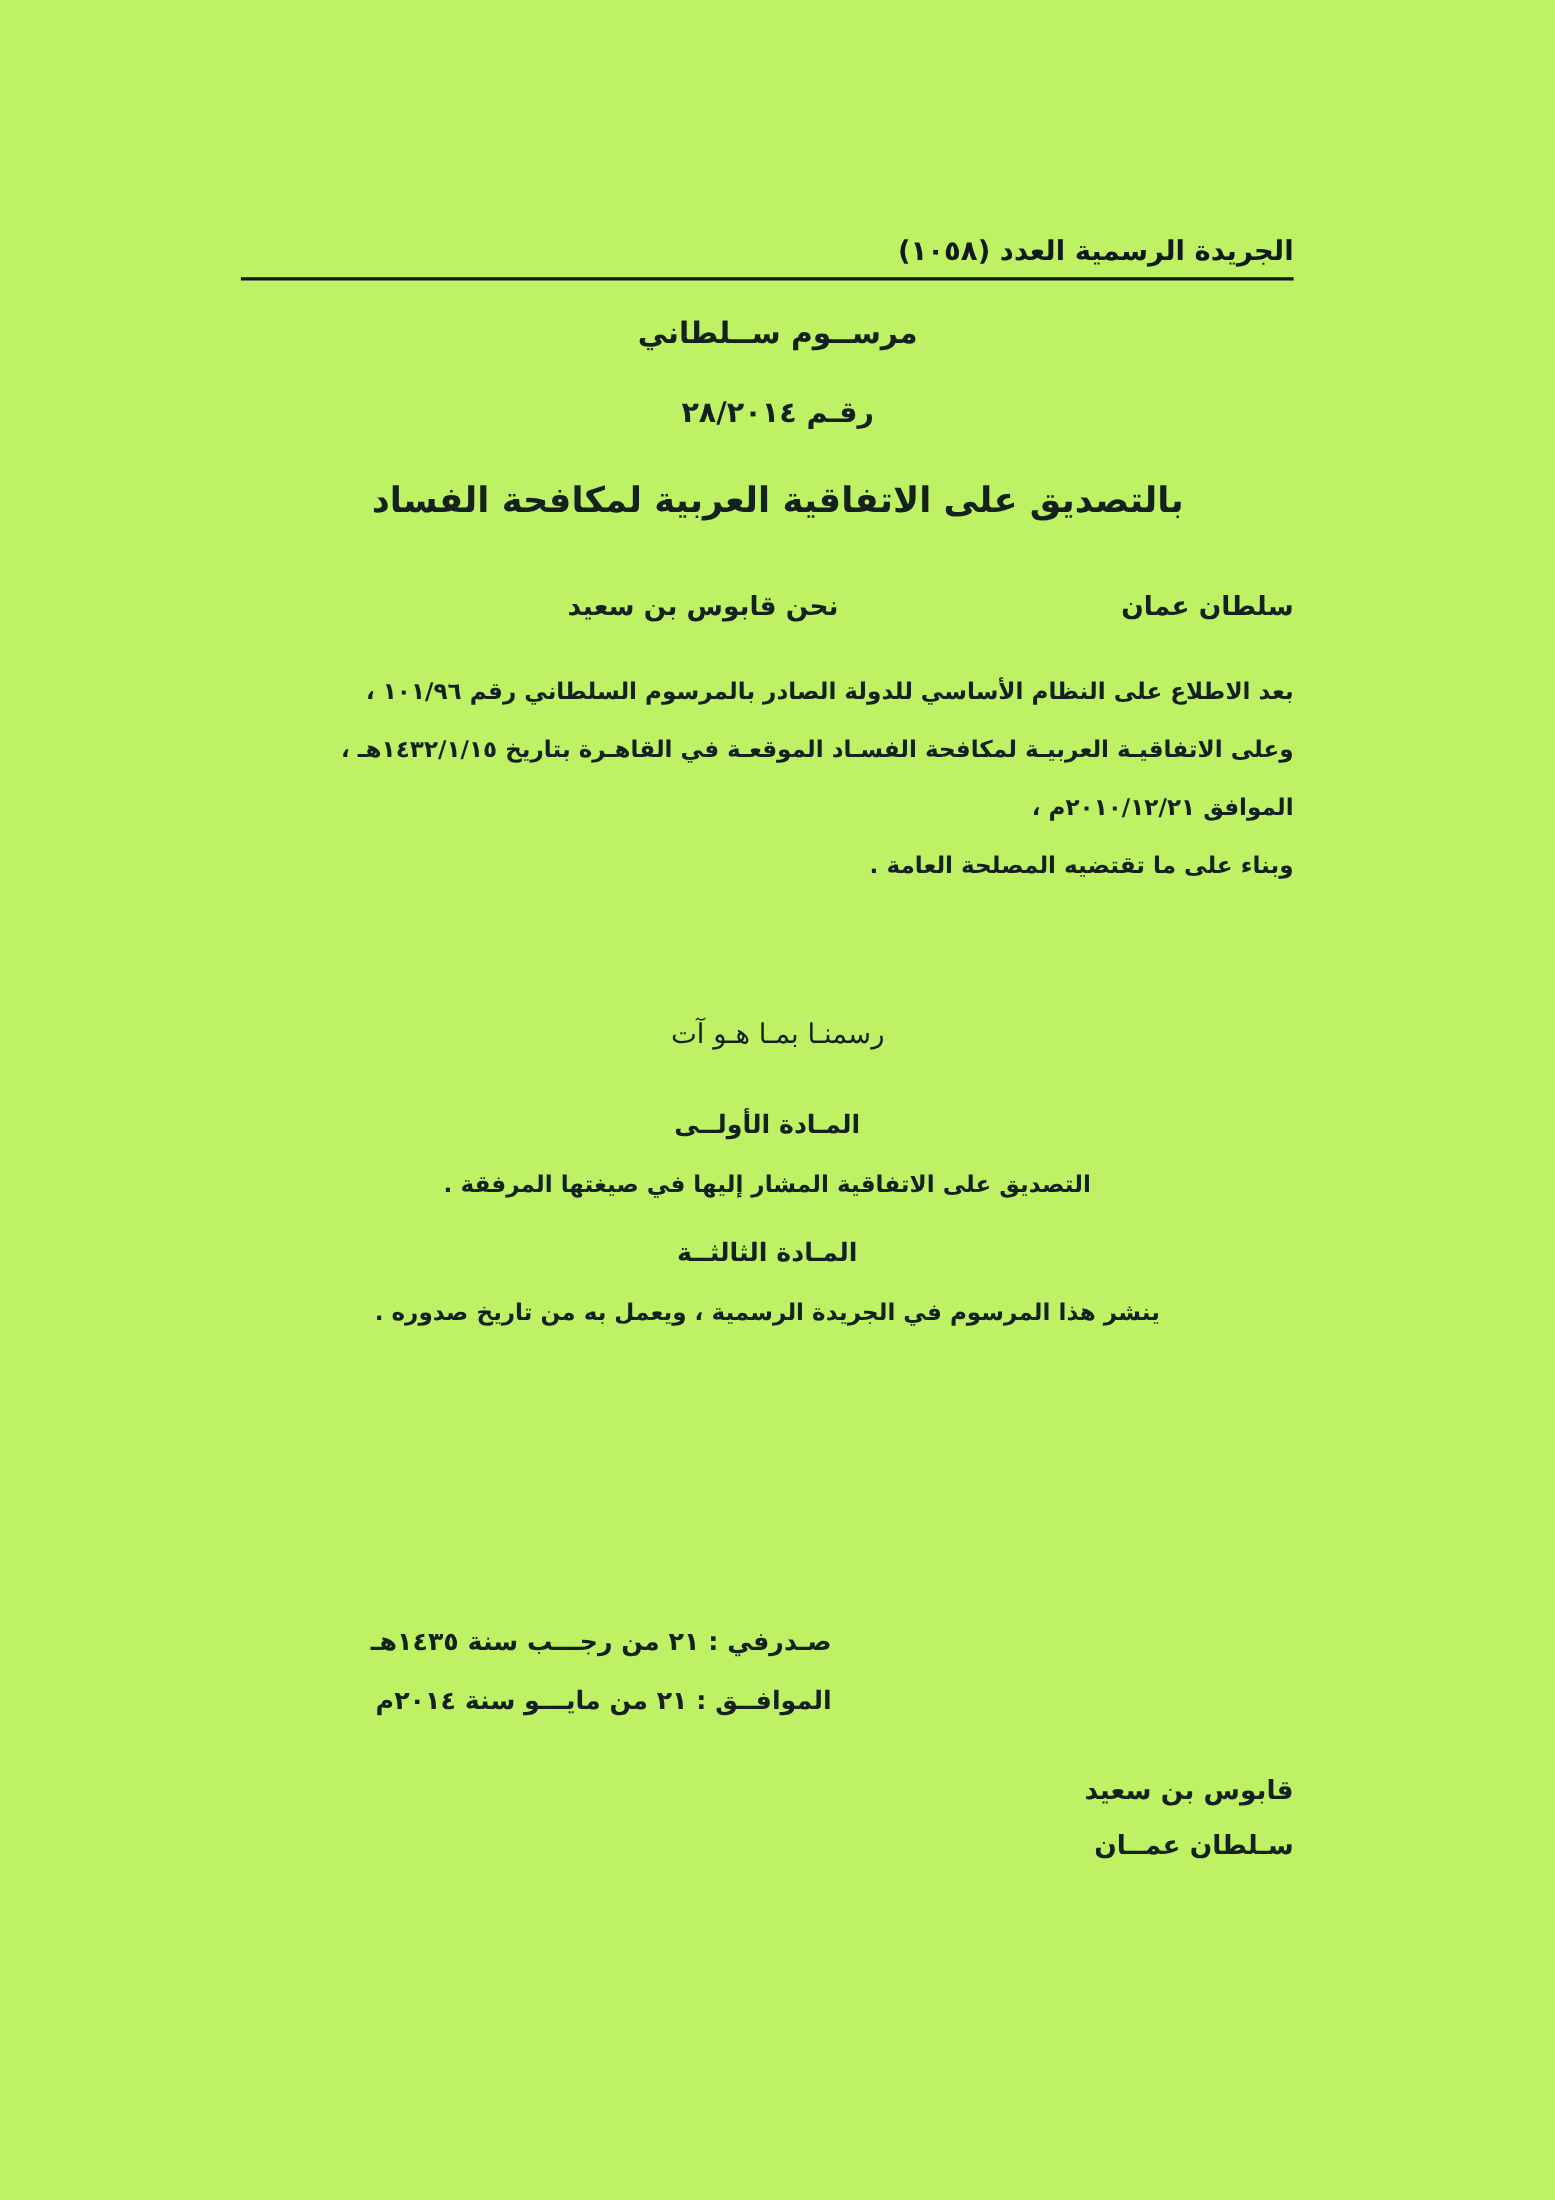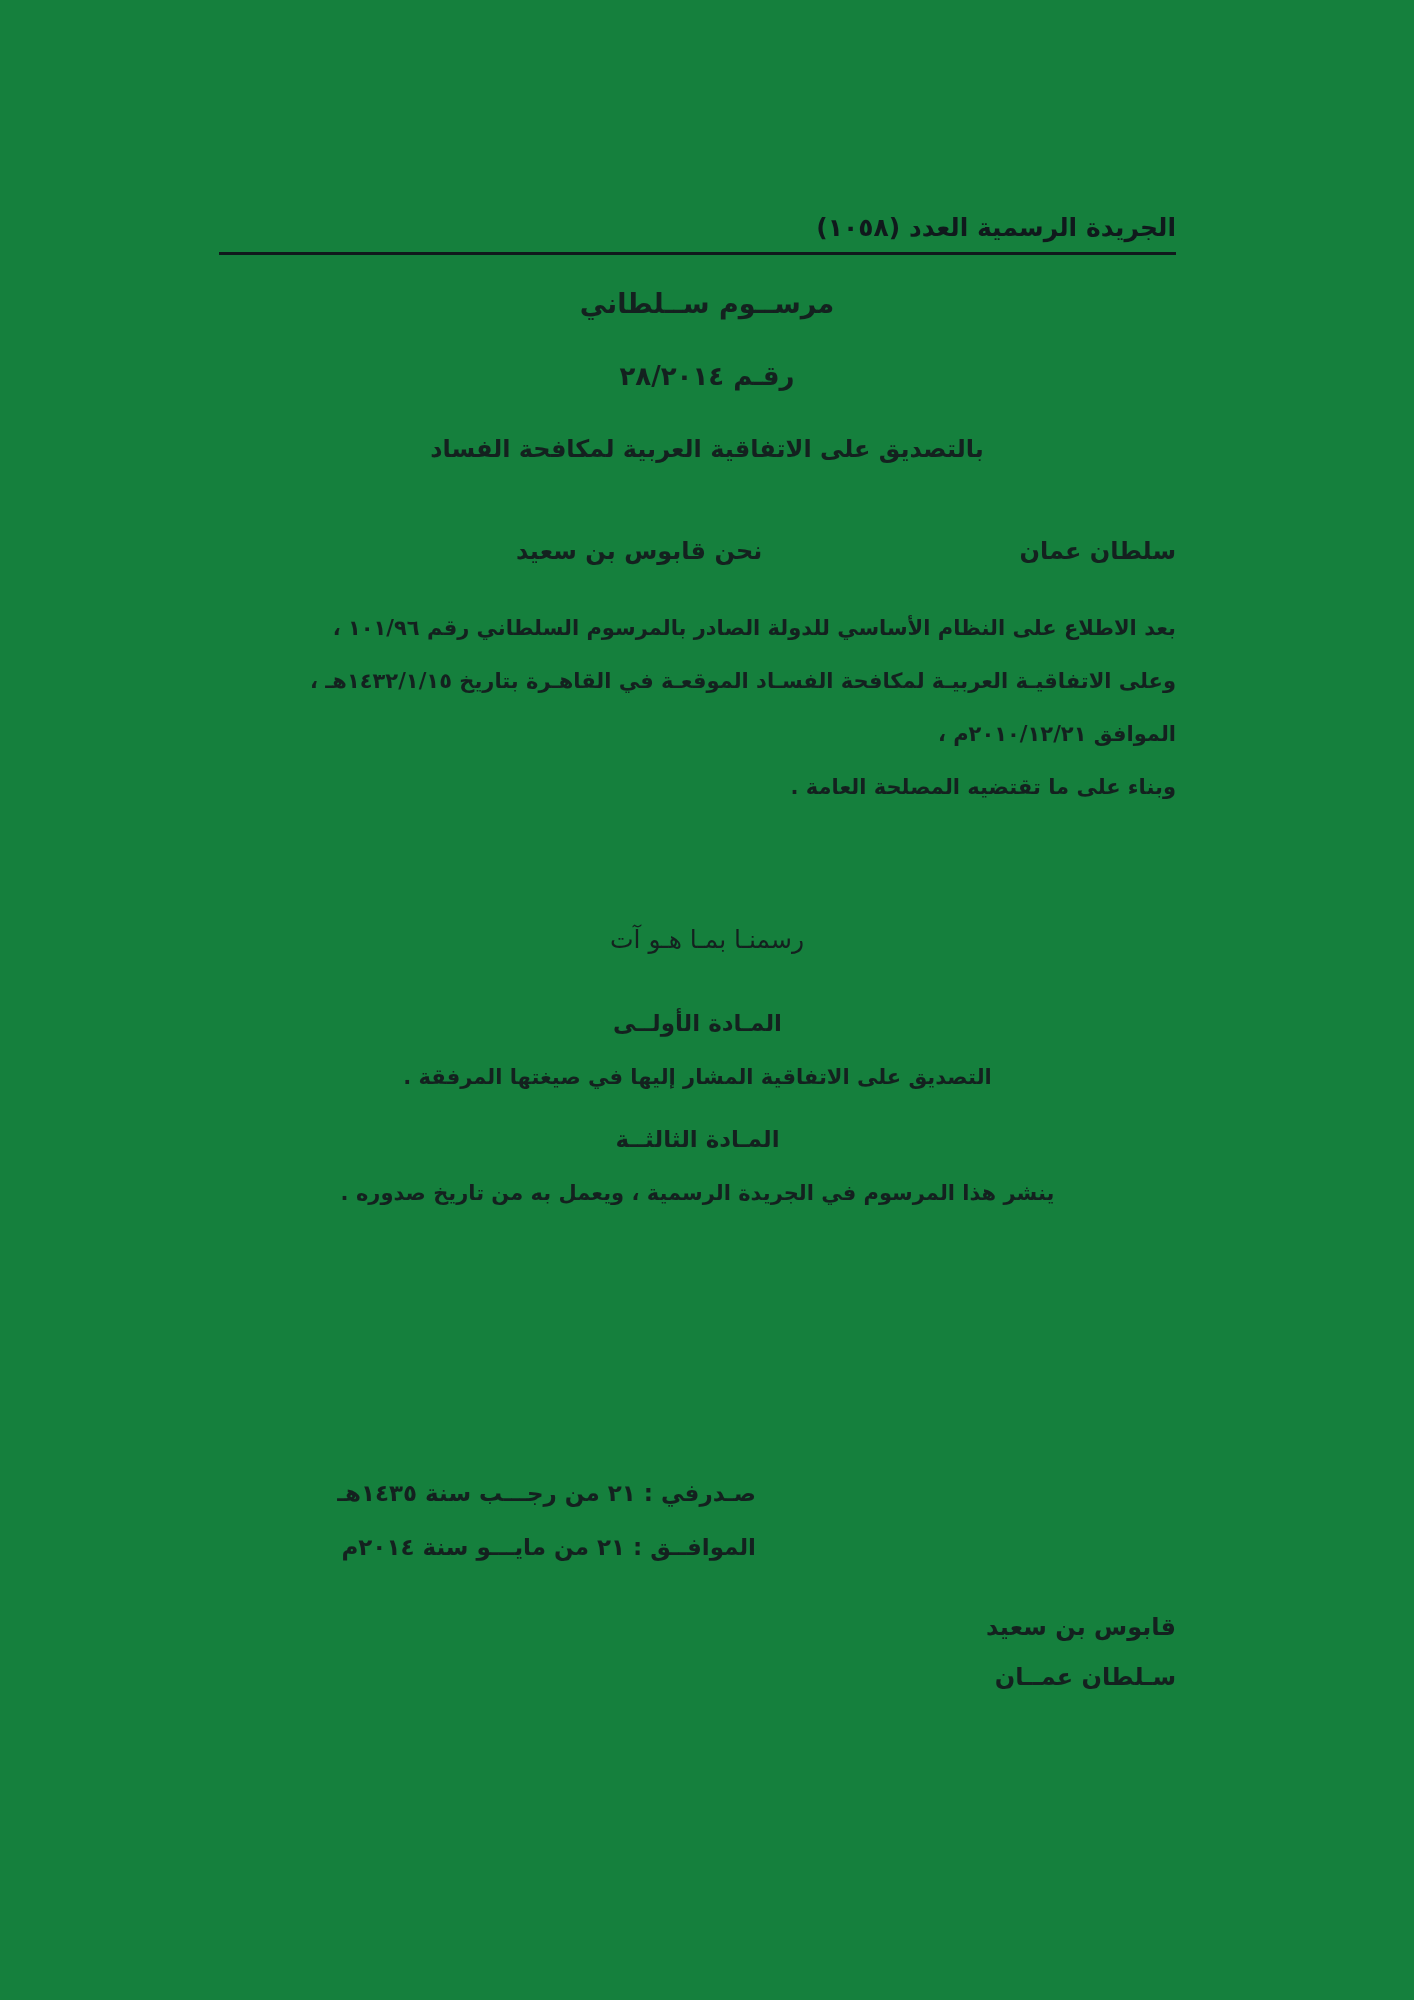--- a/index.html
+++ b/index.html
@@ -13,21 +13,21 @@
     height: 2000px;
     position: relative;
     font-family: "DejaVu Sans", "Liberation Sans", sans-serif;
     color: #14211f;
     -webkit-font-smoothing: none;
   }
 
   .page {
     position: absolute;
     inset: 0;
-    background: #15803d;
+    background: #bef264;
   }
 
   .sheet {
     position: absolute;
     left: 0;
     right: 0;
     top: 0;
     bottom: 0;
     padding: 0;
   }
@@ -80,21 +80,21 @@
     font-weight: 700;
     letter-spacing: 1px;
     color: #14211f;
   }
   .doc-subject {
     position: absolute;
     top: 435px;
     left: 0;
     right: 0;
     text-align: center;
-    font-size: 24px;
+    font-size: 32px;
     font-weight: 700;
     letter-spacing: 0.4px;
     color: #14211f;
   }
 
   
   .sovereign-line {
     position: absolute;
     top: 537px;
     right: 238px;

